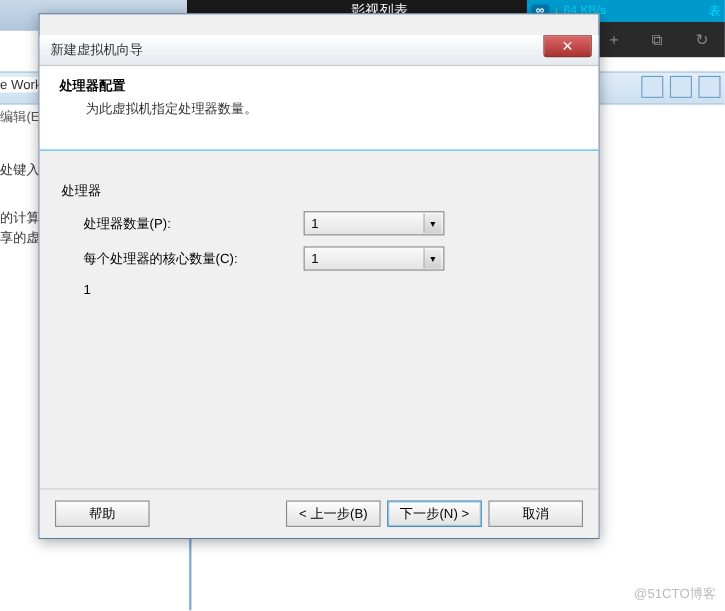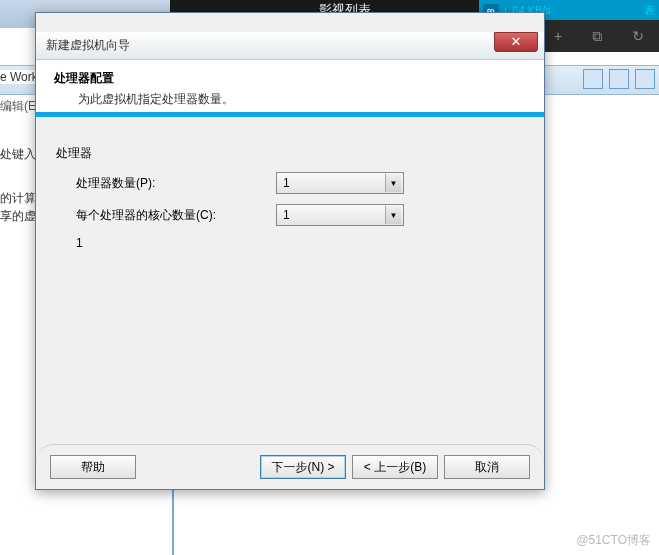--- a/index.html
+++ b/index.html
@@ -138,22 +138,22 @@
       display: flex;
       align-items: center;
       justify-content: center;
       font-size: 13px;
       margin-right: 6px;
       margin-top: -8px;
       cursor: pointer;
     }
     .header-panel {
       background: #fff;
-      padding: 10px 18px 4px 18px;
-      border-bottom: 5px solid #0ea5e9;
+      padding: 10px 18px 28px 18px;
+      border-bottom: 1px solid #0ea5e9;
     }
     .header-title { font-weight: bold; font-size: 12px; }
     .header-sub { margin-left: 24px; margin-top: 4px; font-size: 12px; color: #333; }
     
     .content {
       flex: 1;
       padding: 28px 20px;
       background: #f0f0f0;
     }
     .section-label { font-size: 12px; margin-bottom: 10px; }
@@ -191,21 +191,20 @@
       justify-content: center;
       font-size: 8px;
     }
     
     .footer {
       border-top: 1px solid #ccc;
       padding: 10px 14px;
       display: flex;
       justify-content: space-between;
       background: #f0f0f0;
-      border-radius: 18px;
     }
     .footer-right { display: flex; gap: 6px; }
     .btn {
       min-width: 86px;
       height: 24px;
       border: 1px solid #888;
       background: linear-gradient(to bottom, #fdfdfd, #e2e2e2);
       font-size: 12px;
       cursor: pointer;
       display: flex;
@@ -282,18 +281,18 @@
     </div>
 
     <div class="form-row">
       <div class="form-value">1</div>
     </div>
   </div>
 
   <div class="footer">
     <button class="btn">帮助</button>
     <div class="footer-right">
+      <button class="btn">&lt; 上一步(B)</button>
       <button class="btn btn-default">下一步(N) &gt;</button>
-      <button class="btn">&lt; 上一步(B)</button>
       <button class="btn">取消</button>
     </div>
   </div>
 </div>
 
 </body></html>

